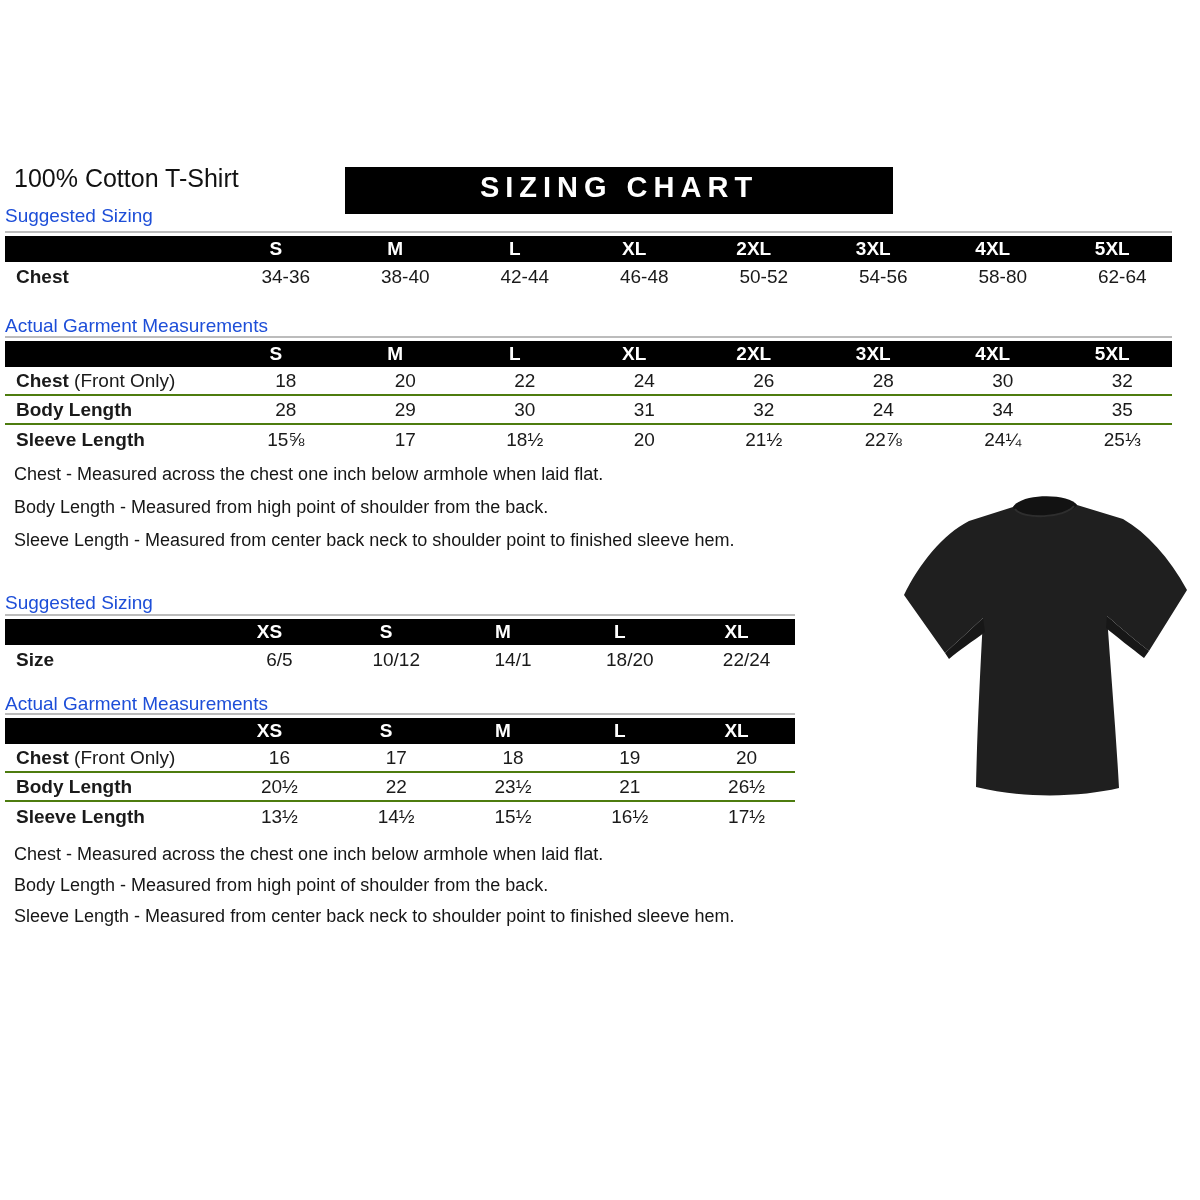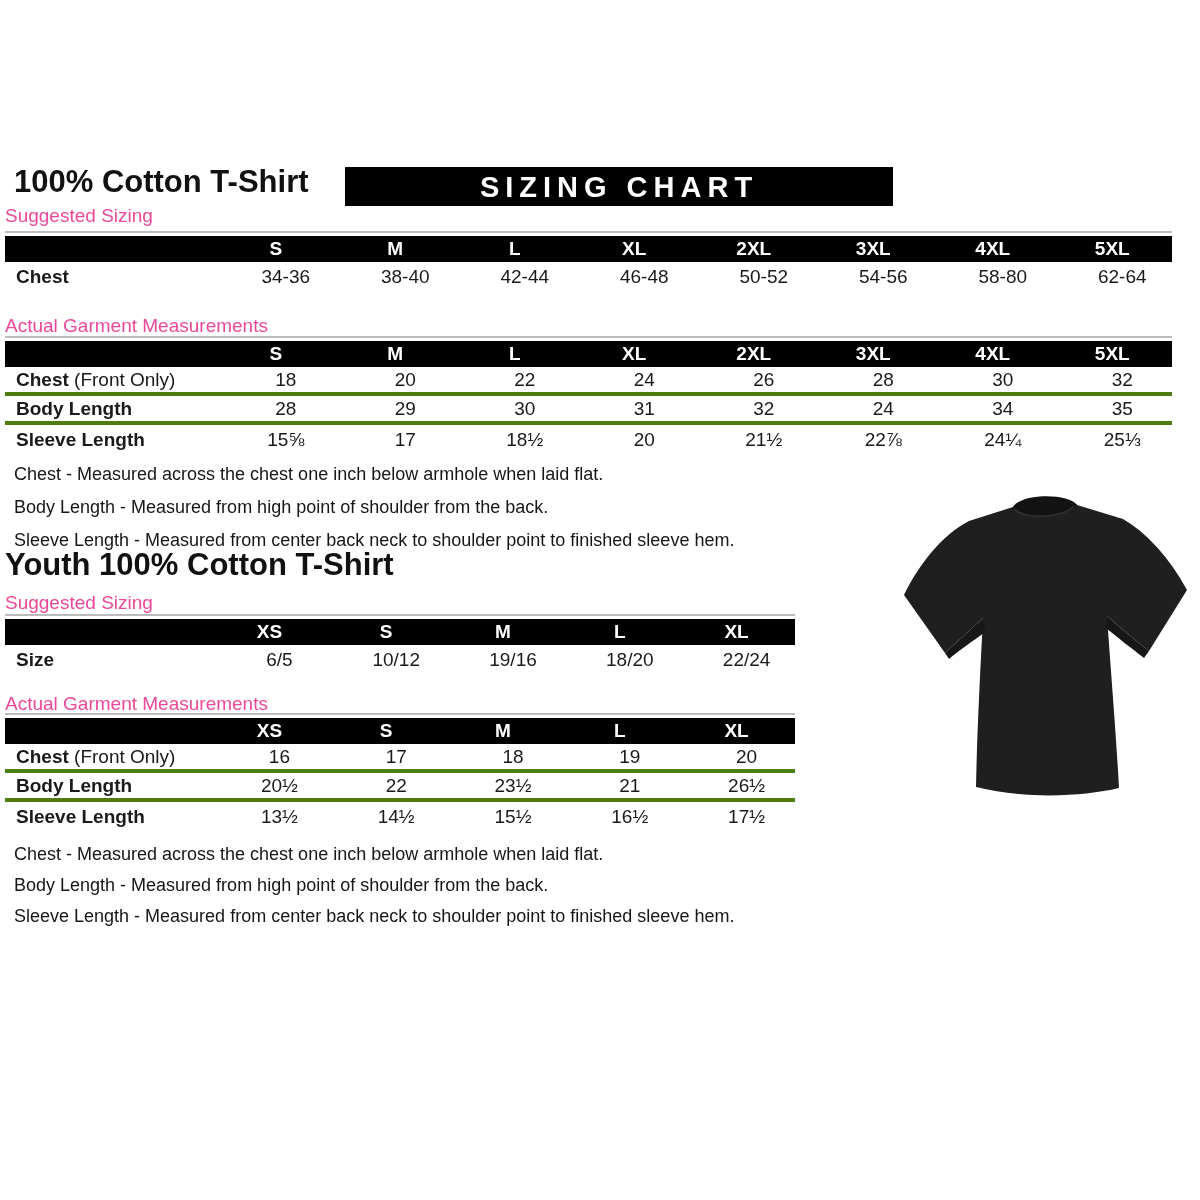--- a/index.html
+++ b/index.html
@@ -3,48 +3,48 @@
 <meta charset="utf-8">
 <style>
   html,body{margin:0;padding:0;background:#fff;}
   #page{
     position:relative;width:1200px;height:1200px;background:#ffffff;
     font-family:"Liberation Sans", sans-serif;color:#1a1a1a;overflow:hidden;
   }
   .abs{position:absolute;}
 
   
-  .h-main{font-size:31px;font-weight:bold;color:#111;white-space:nowrap;}
+  .h-main{font-size:25px;font-weight:normal;color:#111;white-space:nowrap;}
   #main-title{left:14px;top:164px;}
   #youth-title{left:5px;top:547px;}
   .banner{
-    left:345px;top:167px;width:548px;height:39px;background:#000;color:#fff;
+    left:345px;top:167px;width:548px;height:47px;background:#000;color:#fff;
     font-size:29px;font-weight:bold;letter-spacing:6px;text-align:center;line-height:41px;
   }
-  .sec-label{font-size:19px;color:#ec4899;white-space:nowrap;}
+  .sec-label{font-size:19px;color:#1d4ed8;white-space:nowrap;}
   #adult-suggested-label{left:5px;top:205px;}
   #adult-actual-label{left:5px;top:315px;}
   #youth-suggested-label{left:5px;top:592px;}
   #youth-actual-label{left:5px;top:693px;}
 
   
   .tbl{left:5px;border-top:2px solid #bcbcbc;padding-top:3px;}
   #adult-suggested-table{top:231px;width:1167px;}
   #adult-actual-table{top:336px;width:1167px;}
   #youth-suggested-table{top:614px;width:790px;}
   #youth-actual-table{top:713px;width:790px;}
   .tr{display:flex;align-items:center;box-sizing:border-box;}
   .thead{height:26px;background:#000;}
   .thead .cell{color:#fff;font-weight:bold;}
   .tbl .tr.body{height:29px;gap:20px;}
   .cell{flex:1;text-align:center;font-size:19px;color:#1a1a1a;white-space:nowrap;}
   .cell.label{flex:0 0 200px;text-align:left;padding-left:11px;}
   .tbl.youth .cell.label{flex-basis:195px;}
   .cell.label b{font-weight:bold;}
-  .tbl.lined .tr.body:not(:last-child){border-bottom:4px solid #4d7c0f;}
+  .tbl.lined .tr.body:not(:last-child){border-bottom:2px solid #4d7c0f;}
 
   
   .notes{left:14px;font-size:18px;color:#161616;}
   #adult-notes{top:458px;line-height:33px;}
   #youth-notes{top:839px;line-height:31px;}
   .note{white-space:nowrap;}
 
   
   #tshirt-photo{left:893px;top:490px;width:304px;height:312px;}
   #tshirt-photo svg{display:block;}
@@ -130,37 +130,36 @@
         <div class="cell">25⅓</div>
       </div>
     </div>
 
   <div id="adult-notes" class="abs notes">
       <div class="note">Chest - Measured across the chest one inch below armhole when laid flat.</div>
       <div class="note">Body Length - Measured from high point of shoulder from the back.</div>
       <div class="note">Sleeve Length - Measured from center back neck to shoulder point to finished sleeve hem.</div>
     </div>
 
-  <div id="youth-title" class="abs h-main">Youth 100% Cotton T-Shirt</div>
 
   <div id="youth-suggested-label" class="abs sec-label">Suggested Sizing</div>
   <div id="youth-suggested-table" class="abs tbl youth">
       <div class="tr thead">
         <div class="cell label"></div>
         <div class="cell">XS</div>
         <div class="cell">S</div>
         <div class="cell">M</div>
         <div class="cell">L</div>
         <div class="cell">XL</div>
       </div>
       <div class="tr body">
         <div class="cell label"><b>Size</b></div>
         <div class="cell">6/5</div>
         <div class="cell">10/12</div>
-        <div class="cell">19/16</div>
+        <div class="cell">14/1</div>
         <div class="cell">18/20</div>
         <div class="cell">22/24</div>
       </div>
     </div>
 
   <div id="youth-actual-label" class="abs sec-label">Actual Garment Measurements</div>
   <div id="youth-actual-table" class="abs tbl youth lined">
       <div class="tr thead">
         <div class="cell label"></div>
         <div class="cell">XS</div>

